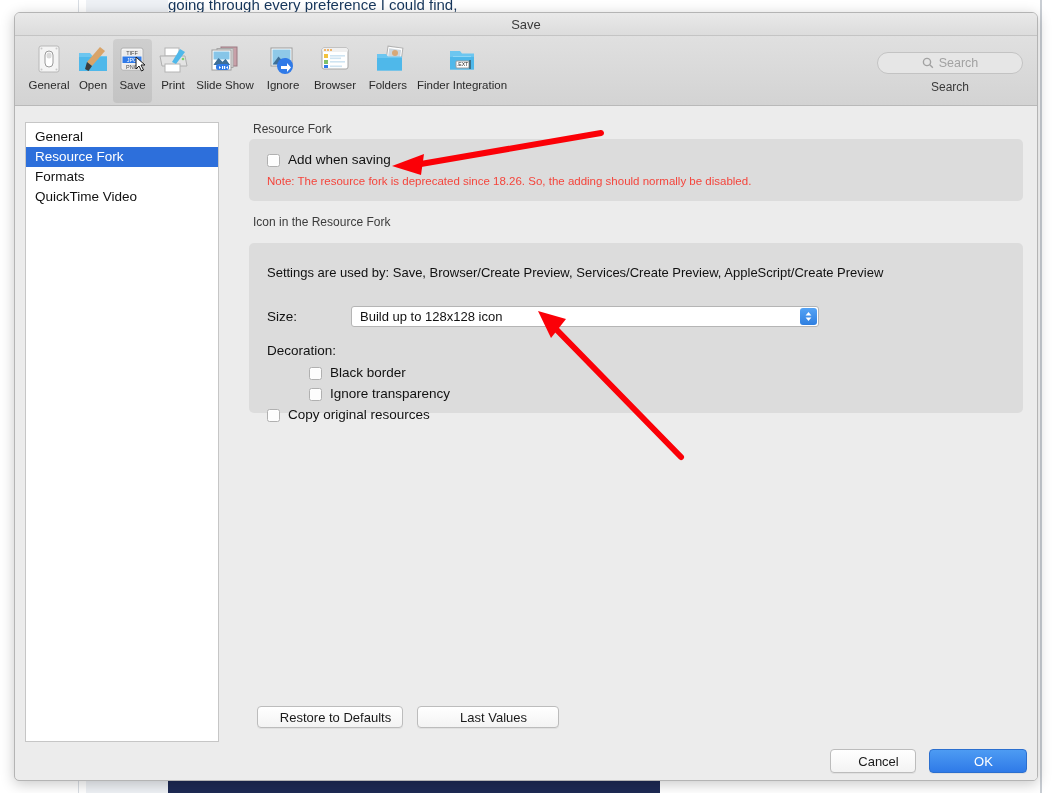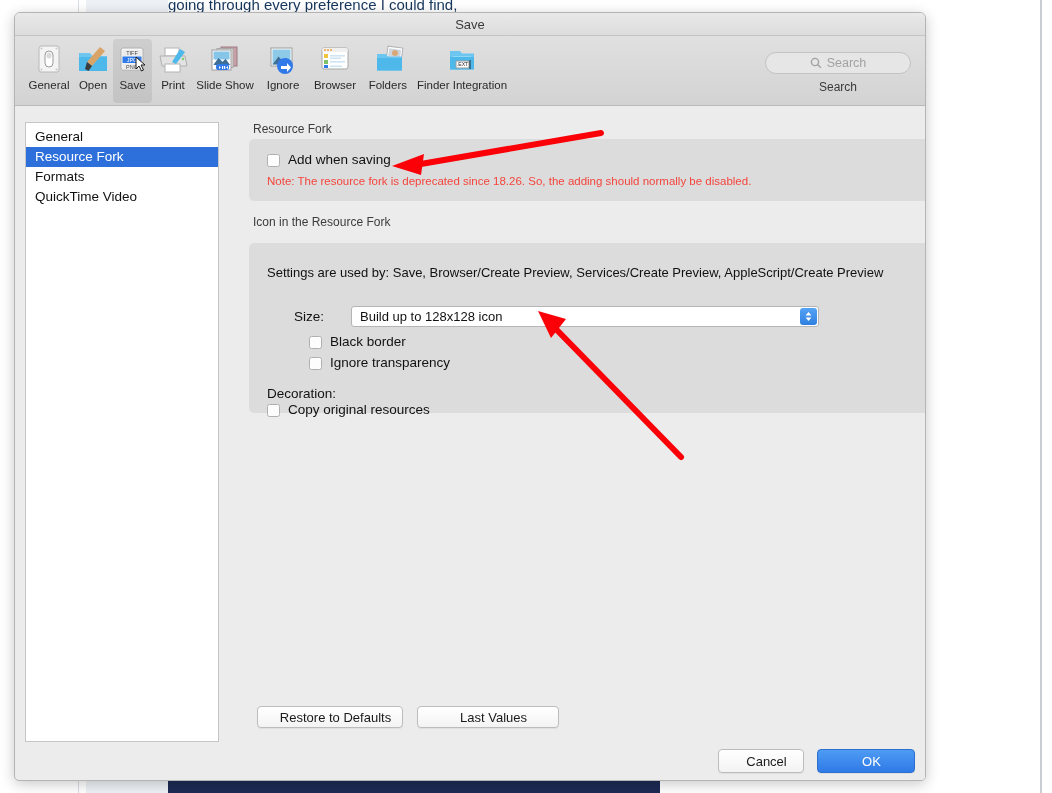--- a/index.html
+++ b/index.html
@@ -43,21 +43,21 @@
   #bg-right-rule {
     position: absolute;
     left: 1040px; top: 0; width: 2px; height: 793px;
     background: #c9ced4;
   }
 
   
   #window {
     position: absolute;
     left: 14px; top: 12px;
-    width: 912px; height: 769px;
+    width: 1024px; height: 769px;
     background: #ececec;
     border-radius: 6px 6px 5px 5px;
     border: 1px solid #b4b4b4;
     box-shadow: 0 3px 14px rgba(0,0,0,0.22);
     overflow: hidden;
   }
 
   
   #titlebar {
     position: absolute; left: 0; top: 0;
@@ -168,21 +168,20 @@
   #icon-box {
     margin-top: 14px;
     height: 170px;
     padding: 22px 0 0 18px;
   }
   #settings-used { font-size: 13px; color: #111; }
 
   #size-row {
     display: flex; align-items: center;
     margin-top: 26px;
-    text-align: center;
   }
   #size-label { font-size: 13.5px; color: #111; width: 84px; }
   #size-popup {
     position: relative;
     width: 468px; height: 21px;
     background: #fff;
     border: 1px solid #b5b5b5;
     border-radius: 3px;
     display: flex; align-items: center;
   }
@@ -453,33 +452,33 @@
               <svg class="chev" viewBox="0 0 7 4">
                   <path d="M3.5 0L6.4 3.4H0.6z" fill="#fff"></path>
                 </svg>
               <svg class="chev" viewBox="0 0 7 4">
                   <path d="M3.5 4L0.6 0.6h5.8z" fill="#fff"></path>
                 </svg>
             </span>
           </div>
         </div>
 
+        <div id="decoration-label">Decoration:</div>
+
         <div id="deco-list">
           <div class="chk-row">
             <span class="checkbox"></span>
             <span class="chk-label">Black border</span>
           </div>
           <div class="chk-row">
             <span class="checkbox"></span>
             <span class="chk-label">Ignore transparency</span>
           </div>
         </div>
 
-        <div id="decoration-label">Decoration:</div>
-
         <div class="chk-row" id="copy-row">
           <span class="checkbox"></span>
           <span class="chk-label">Copy original resources</span>
         </div>
       </div>
 
       <div id="content-buttons">
         <div class="btn" id="btn-restore">Restore to Defaults</div>
         <div class="btn" id="btn-last">Last Values</div>
       </div>

